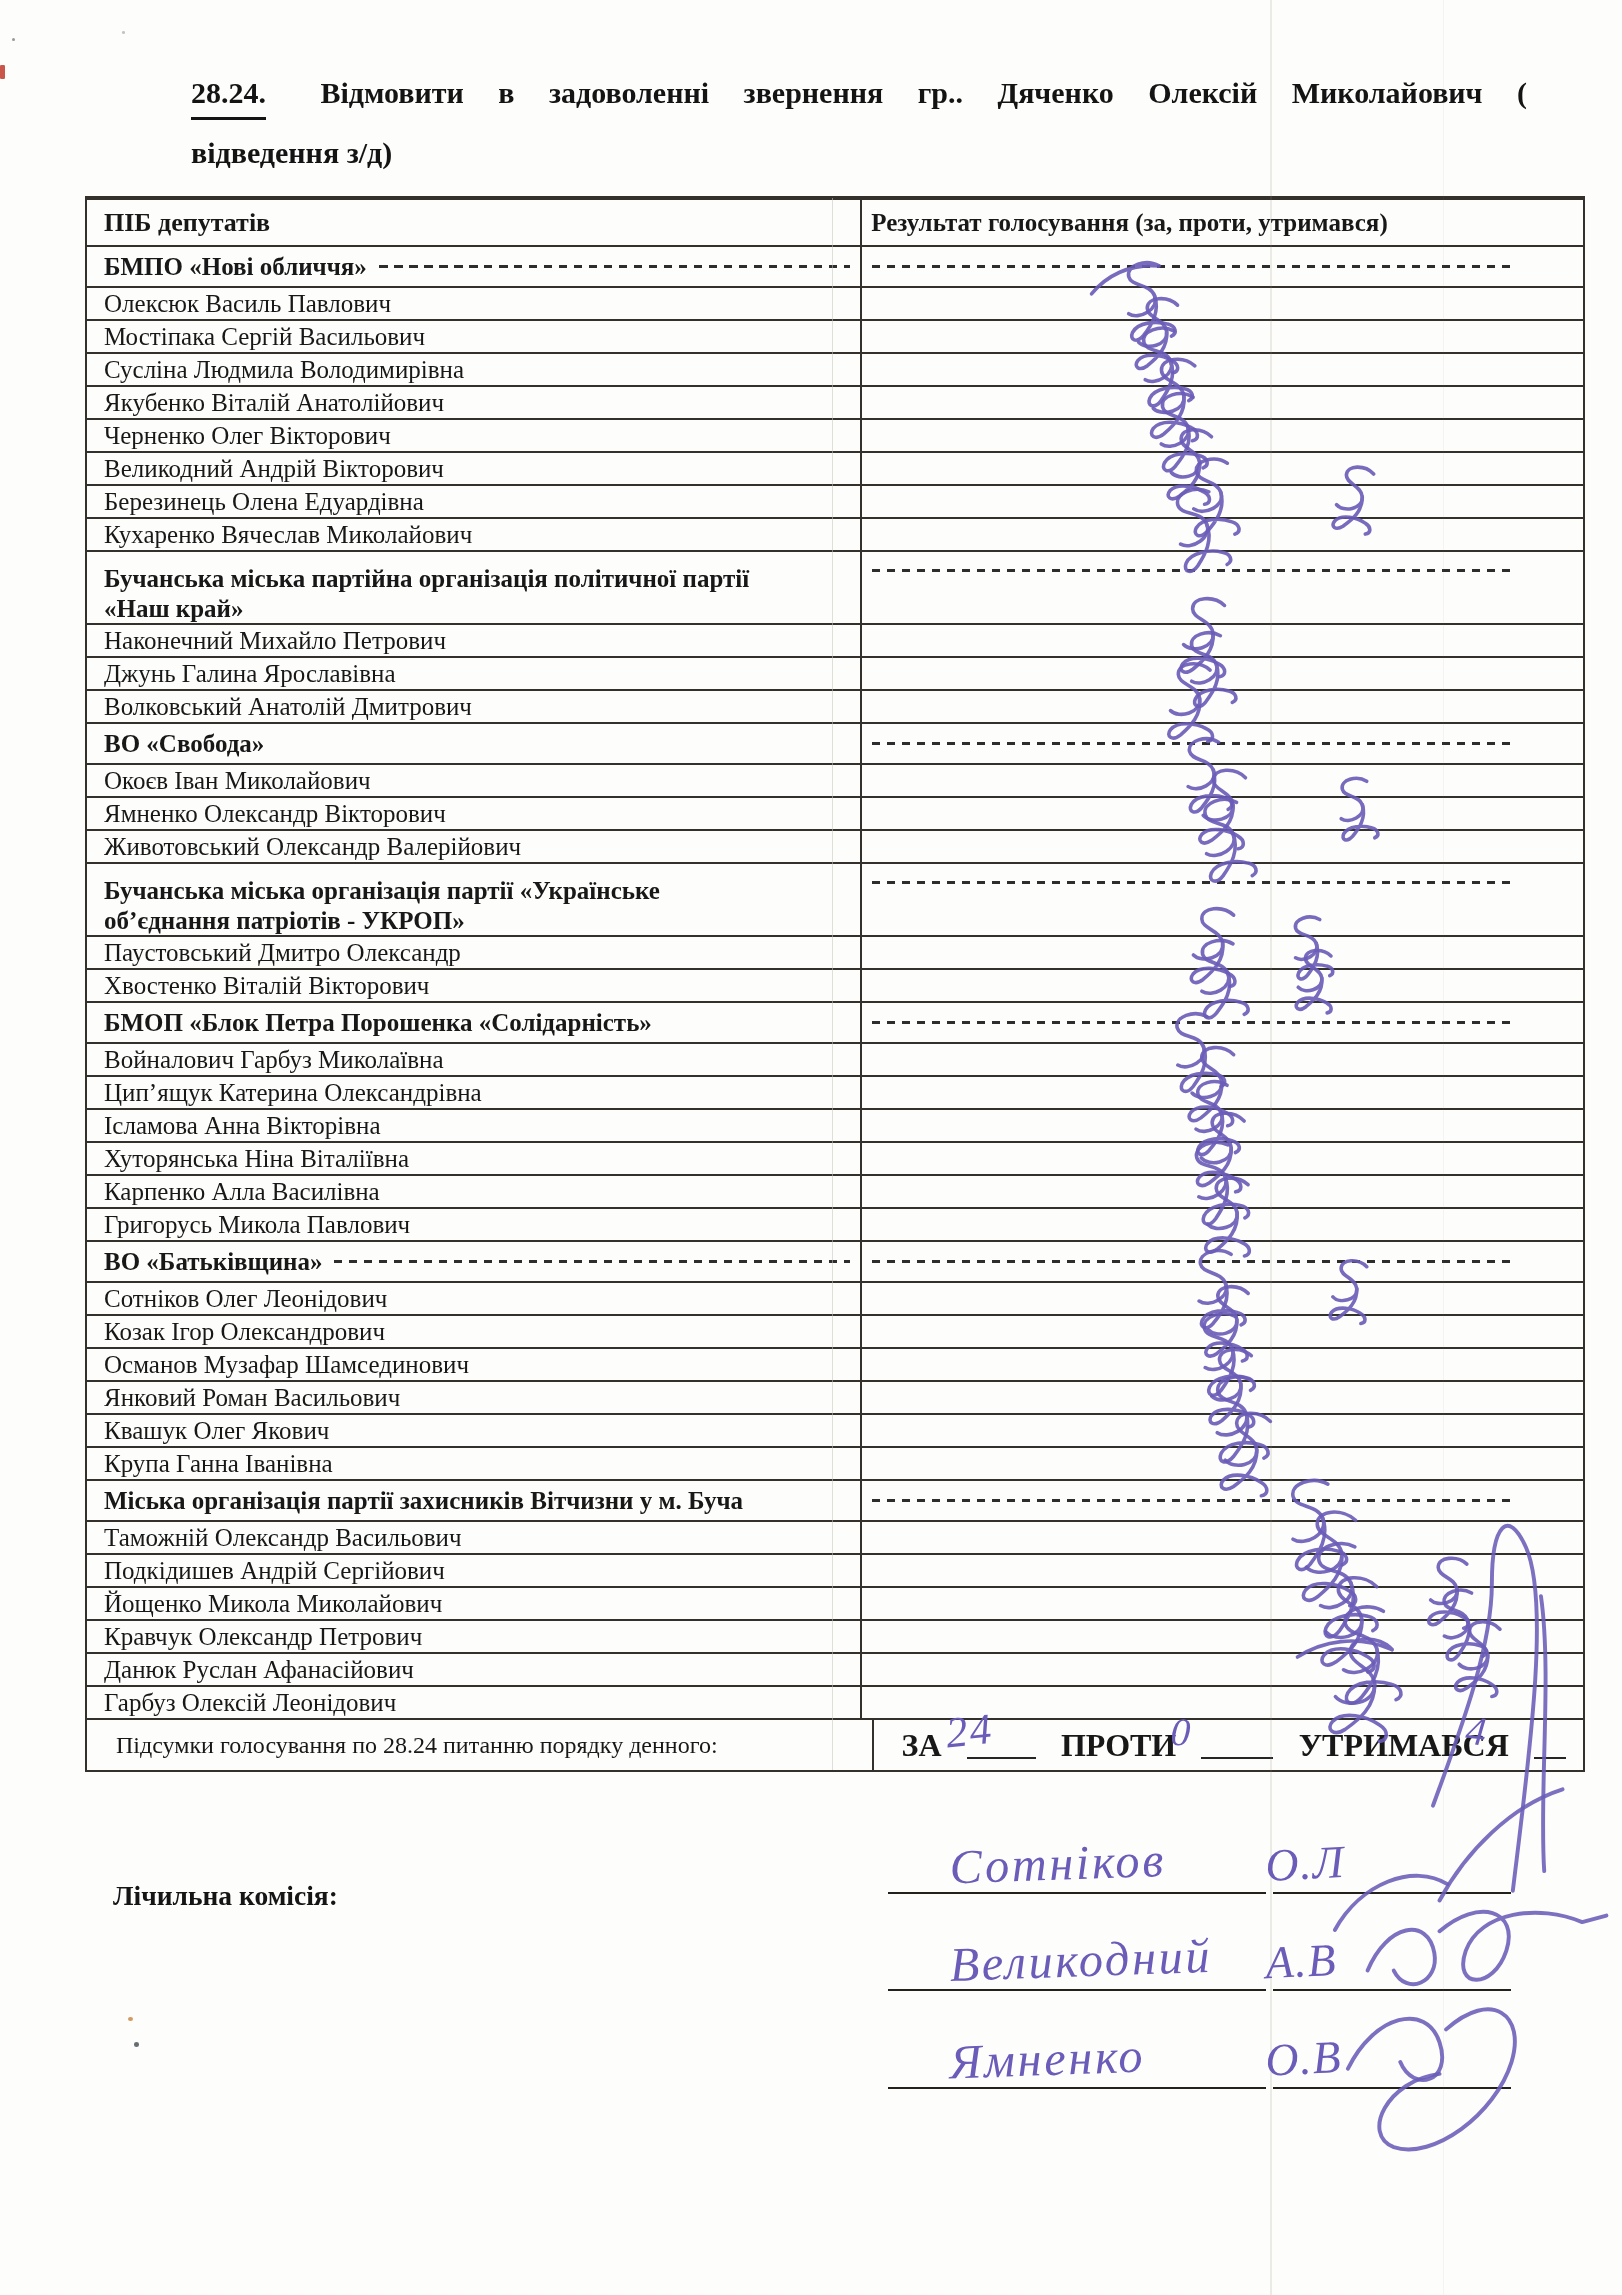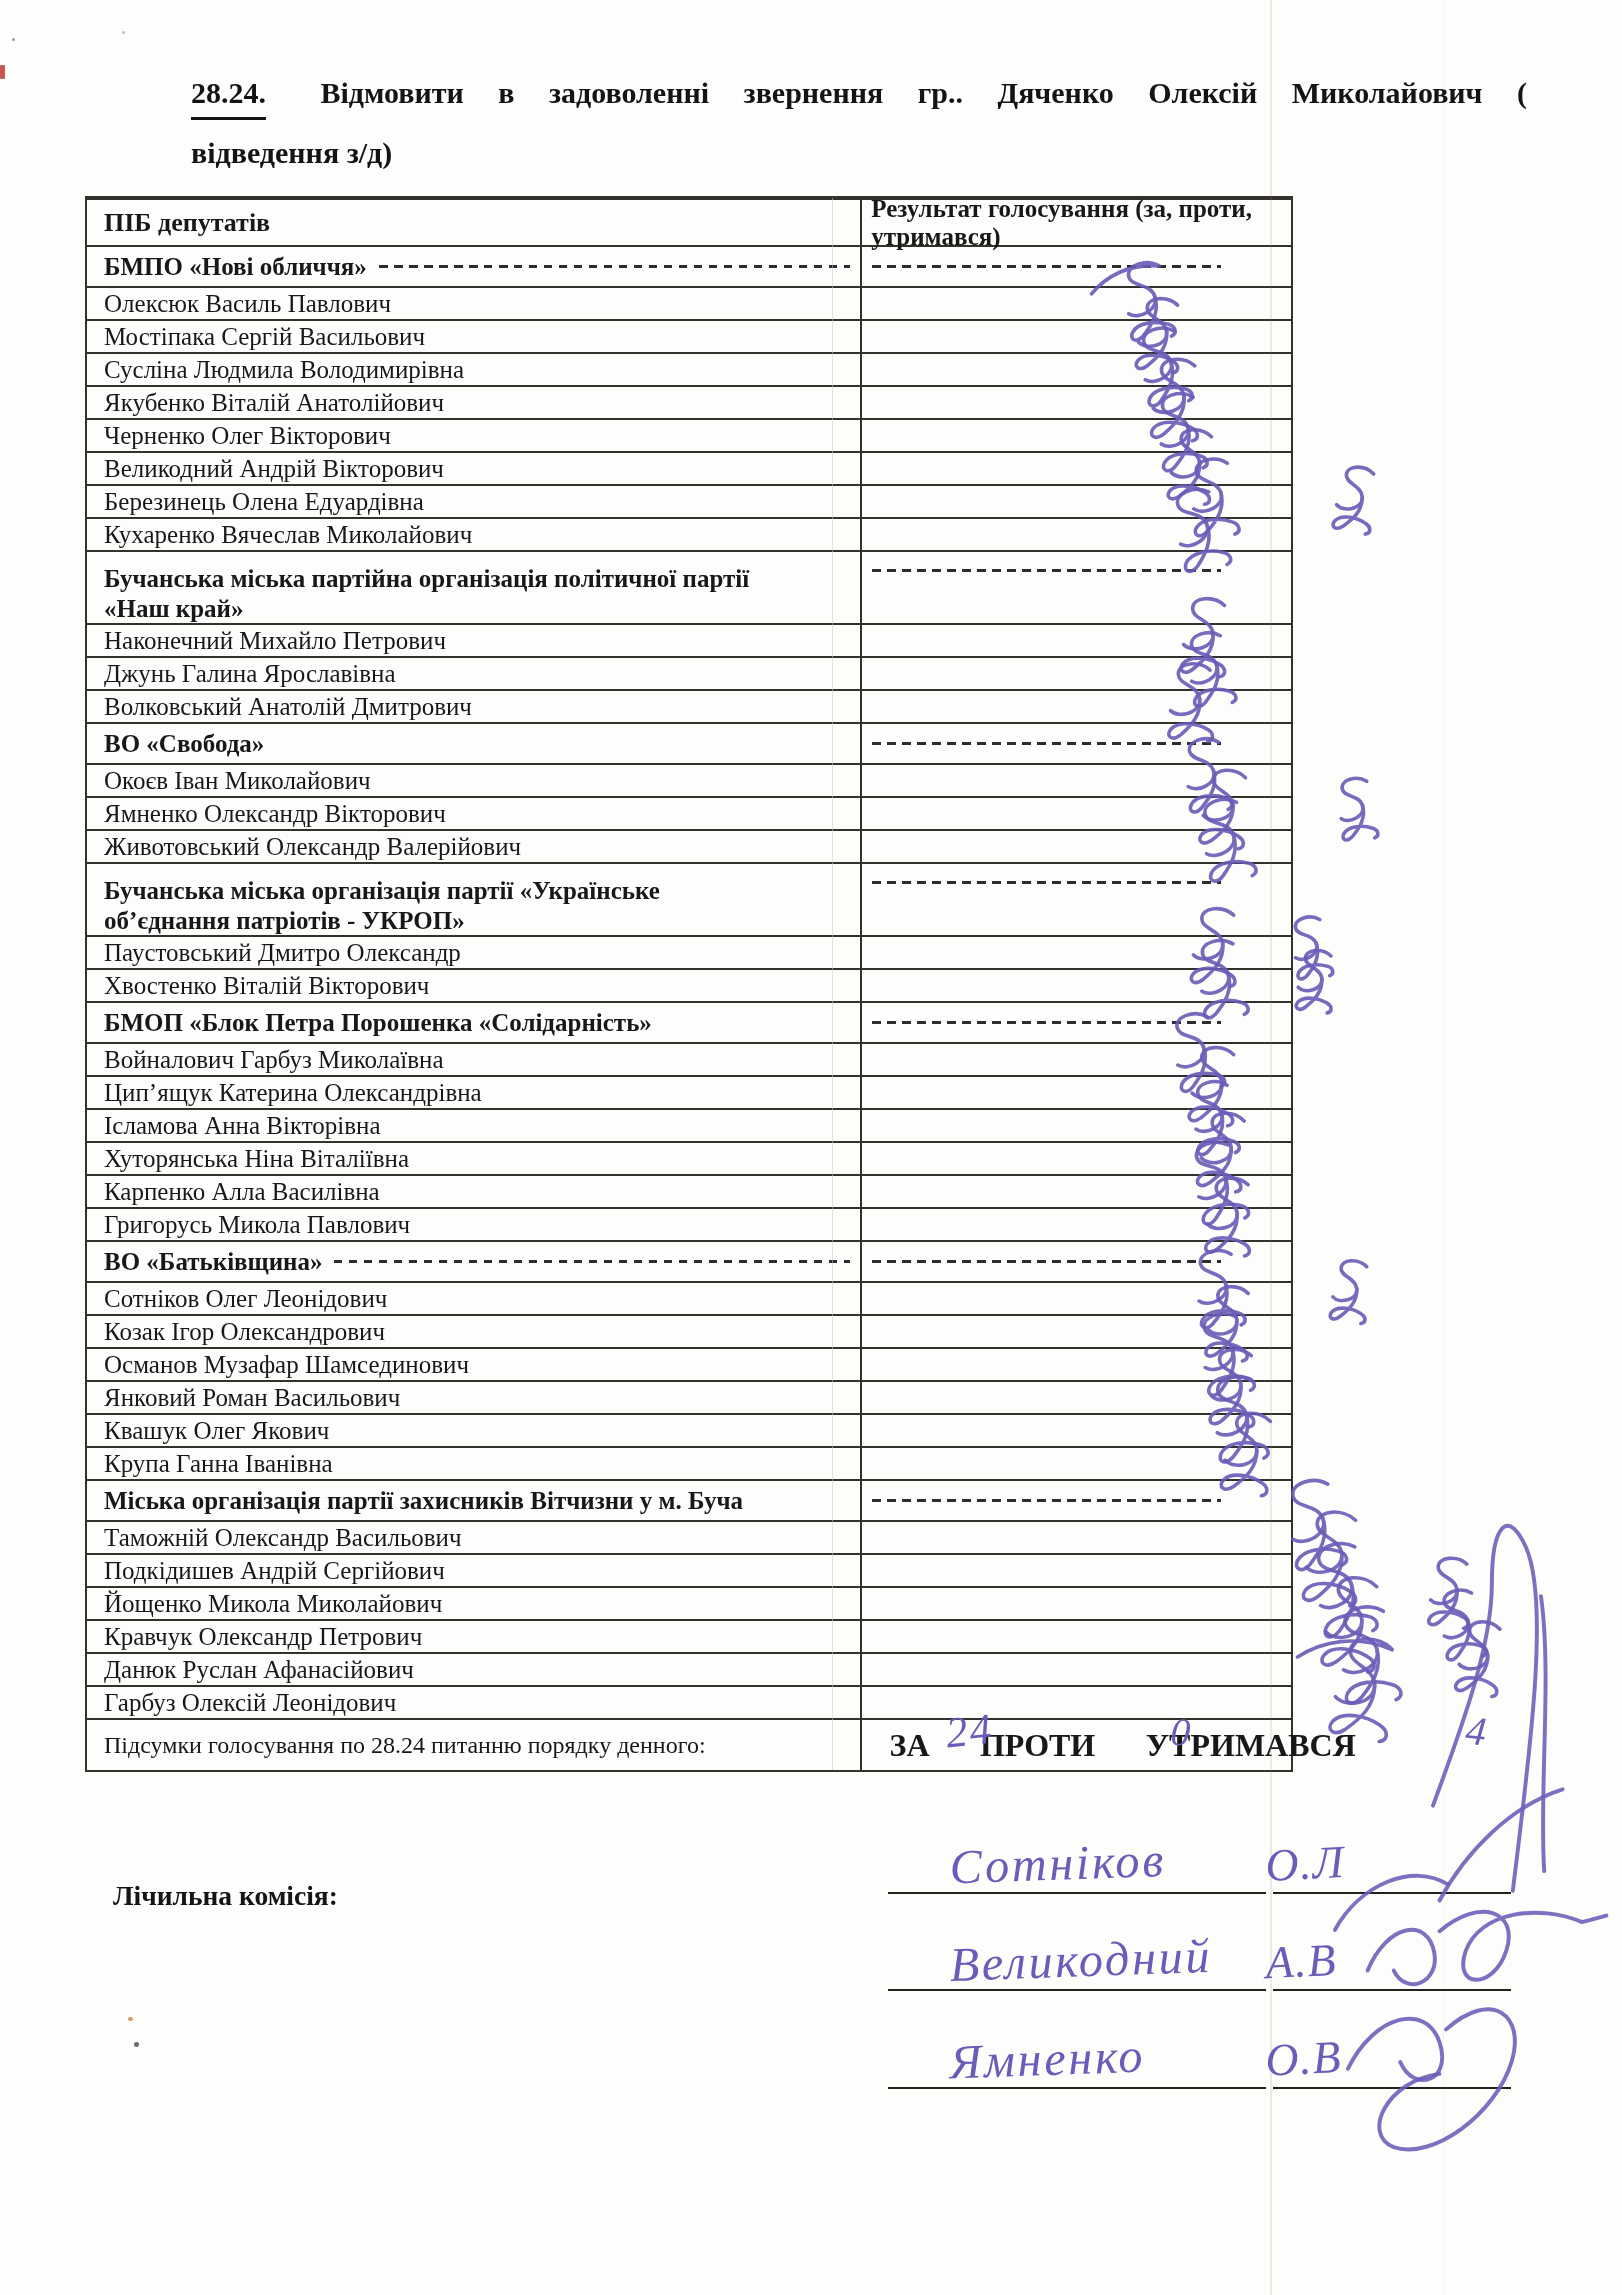--- a/index.html
+++ b/index.html
@@ -7,39 +7,39 @@
     position:relative;width:1623px;height:2295px;margin:0 auto;
     background:#fdfdfb;overflow:hidden;
     font-family:"Liberation Serif","DejaVu Serif",serif;color:#181818;
   }
   
   .title{position:absolute;left:191px;top:63px;width:1336px;
     font-weight:bold;font-size:30px;line-height:60px;color:#141414;}
   .title .t1{text-align:justify;text-align-last:justify;}
   .title .num{border-bottom:3.3px solid #141414;padding-bottom:8px;margin-right:20px;}
   
-  .vote-table{position:absolute;left:85px;top:196px;width:1208px;
+  .vote-table{position:absolute;left:85px;top:196px;width:1500px;
     border:2px solid #34302b;box-sizing:border-box;background:transparent;}
   .row{display:flex;border-top:2px solid #34302b;box-sizing:border-box;}
   .row:first-child{border-top:none;}
   .cell{display:flex;align-items:center;box-sizing:border-box;min-width:0;}
   .cl{width:773px;padding-left:17px;padding-right:5.2px;}
   .cr{flex:1;border-left:2px solid #34302b;padding-left:9.2px;padding-right:7.9px;}
   .r-header{height:47px;}
   .r-header .cell{font-weight:bold;}
   .r-header .cl{font-size:26px;}
   .r-header .cr{font-size:25px;}
   .r-group{height:41px;}
   .r-group2{height:73px;}
   .r-group .cl,.r-group2 .cl{font-weight:bold;font-size:25px;}
   .r-group2 .cl{align-items:center;padding-top:13px;line-height:30px;}
   .r-group2 .cr{align-items:flex-start;}
   .r-deputy{height:33px;}
   .r-deputy .cl{font-size:25px;white-space:nowrap;}
-  .r-summary{height:52px;}
+  .r-summary{height:52px;padding-left:12px;}
   .r-summary .cl{font-size:24px;}
   .r-summary .cr{font-weight:bold;font-size:32px;padding-left:27.5px;gap:16px;}
   .lbl{white-space:nowrap;}
   .dash-run{flex:1;height:3.3px;align-self:center;
     background:repeating-linear-gradient(90deg,#2d2d2d 0 8.5px,transparent 8.5px 15px);
     margin-left:11.8px;margin-right:5.2px;}
   .cr .dash-run{margin:0 62px 0 1.3px;}
   .r-group2 .cr .dash-run{flex:1;margin-top:17px;align-self:flex-start;}
   .blank{height:26px;border-bottom:2px solid #262626;}
   .bl1{width:69px;margin:0 9.2px;}

